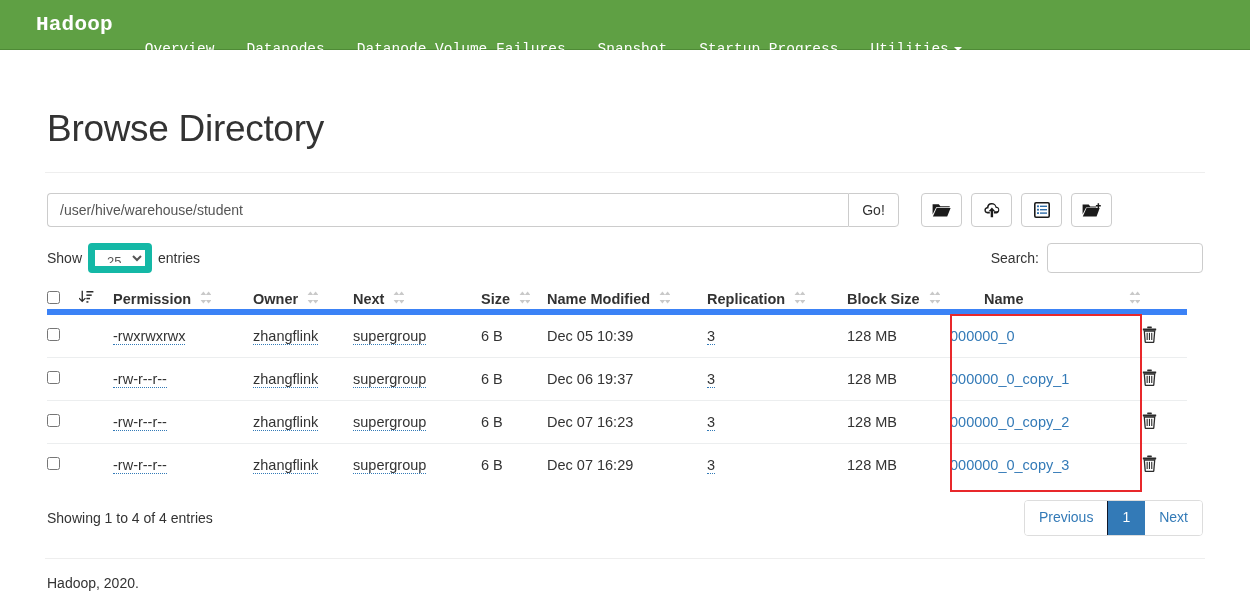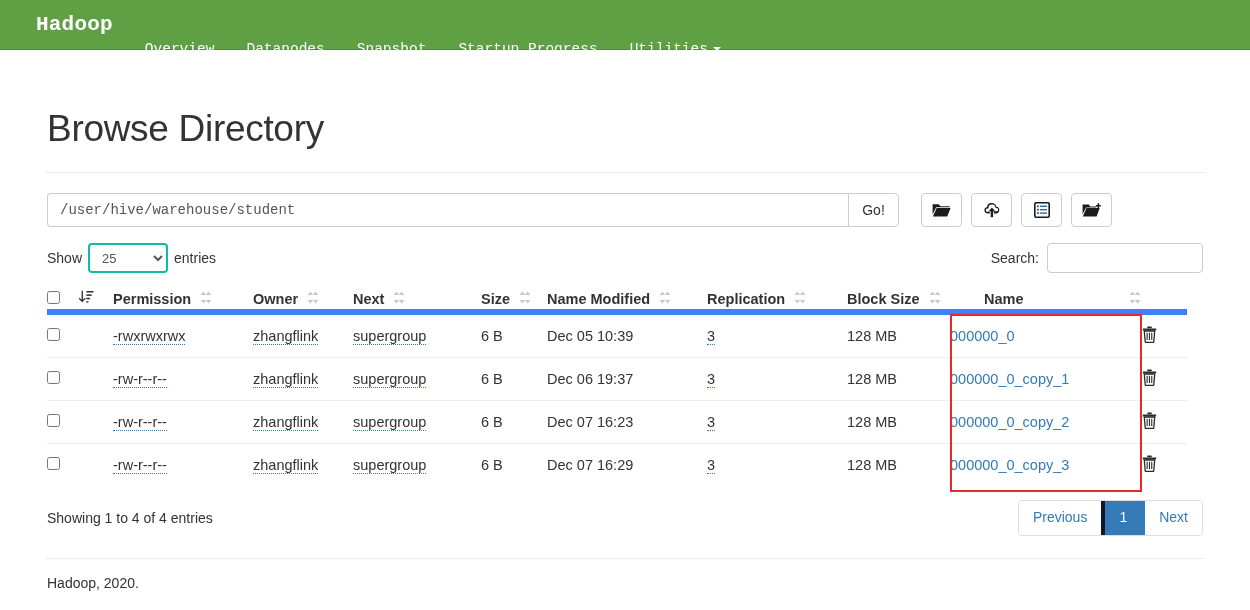--- a/index.html
+++ b/index.html
@@ -97,21 +97,21 @@
   }
   .path-input {
     flex: 1;
     height: 34px;
     border: 1px solid #cccccc;
     border-right: none;
     border-radius: 4px 0 0 4px;
     padding: 6px 12px;
     font-size: 14px;
     color: #555555;
-    font-family: Liberation Mono, monospace;
+    font-family: Liberation Sans, sans-serif;
     background: #ffffff;
     outline: none;
   }
   .go-btn {
     height: 34px;
     min-width: 51px;
     border: 1px solid #cccccc;
     border-radius: 0 4px 4px 0;
     background: #ffffff;
     color: #333333;
@@ -150,28 +150,28 @@
   }
   .dt-length {
     font-size: 14px;
     color: #333333;
     display: flex;
     align-items: center;
     gap: 6px;
   }
   .dt-length select {
     height: 30px;
-    border: 2px solid #14b8a6;
+    border: 7px solid #14b8a6;
     border-radius: 4px;
     background: #ffffff;
     font-size: 13px;
     font-family: "Liberation Sans", sans-serif;
     color: #555555;
     padding: 3px 4px 3px 8px;
-    width: 80px;
+    width: 64px;
     cursor: pointer;
   }
   .dt-filter {
     font-size: 14px;
     color: #333333;
     display: flex;
     align-items: center;
     gap: 8px;
   }
   .dt-filter input {
@@ -286,21 +286,21 @@
     display: flex;
     border: 1px solid #dddddd;
     border-radius: 4px;
     overflow: hidden;
   }
   .page-btn {
     padding: 7px 14px;
     font-size: 14px;
     color: #337ab7;
     background: #ffffff;
-    border-right: 4px solid #0f172a;
+    border-right: 1px solid #0f172a;
     cursor: pointer;
     user-select: none;
     text-decoration: none;
     line-height: 1.42;
   }
   .page-btn:last-child { border-right: none; }
   .page-btn.active {
     background: #337ab7;
     border-color: #337ab7;
     color: #ffffff;
@@ -314,20 +314,21 @@
   }
 </style>
 </head>
 <body>
 
 <div class="navbar" style="background: rgb(95, 160, 68);">
   <a class="navbar-brand">Hadoop</a>
   <div class="nav-links">
     <a class="nav-link"><span>Overview</span></a>
     <a class="nav-link"><span>Datanodes</span></a>
+    <a class="nav-link"><span>Datanode Volume Failures</span></a>
     <a class="nav-link"><span>Snapshot</span></a>
     <a class="nav-link"><span>Startup Progress</span></a>
     <a class="nav-link"><span>Utilities</span><span class="caret"></span></a>
   </div>
 </div>
 
 <div class="container">
 
   <h1 class="page-title">Browse Directory</h1>
   <hr class="rule">

